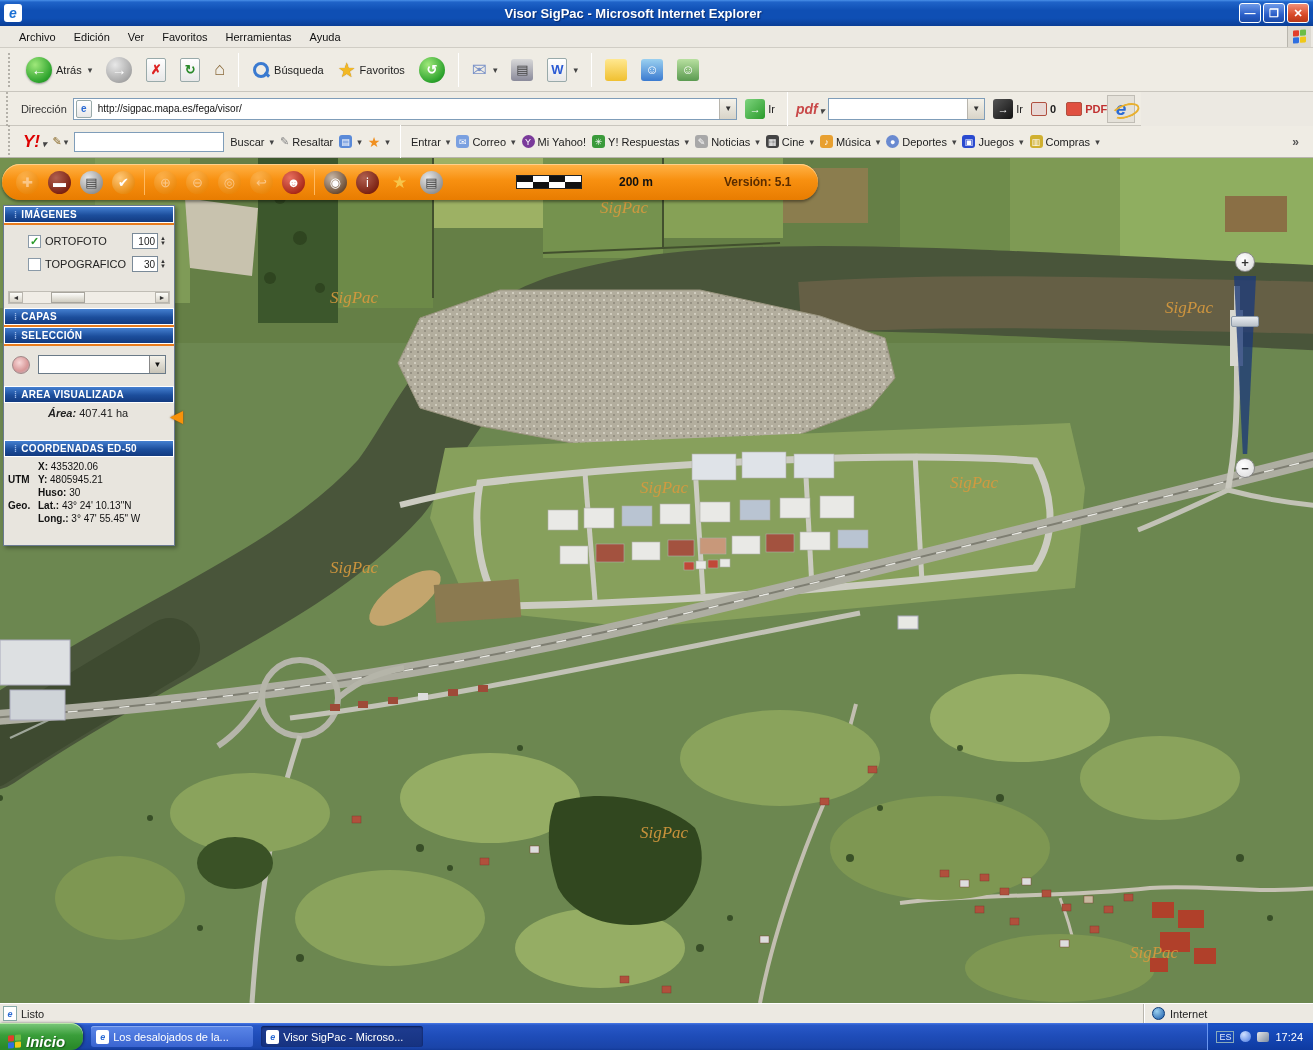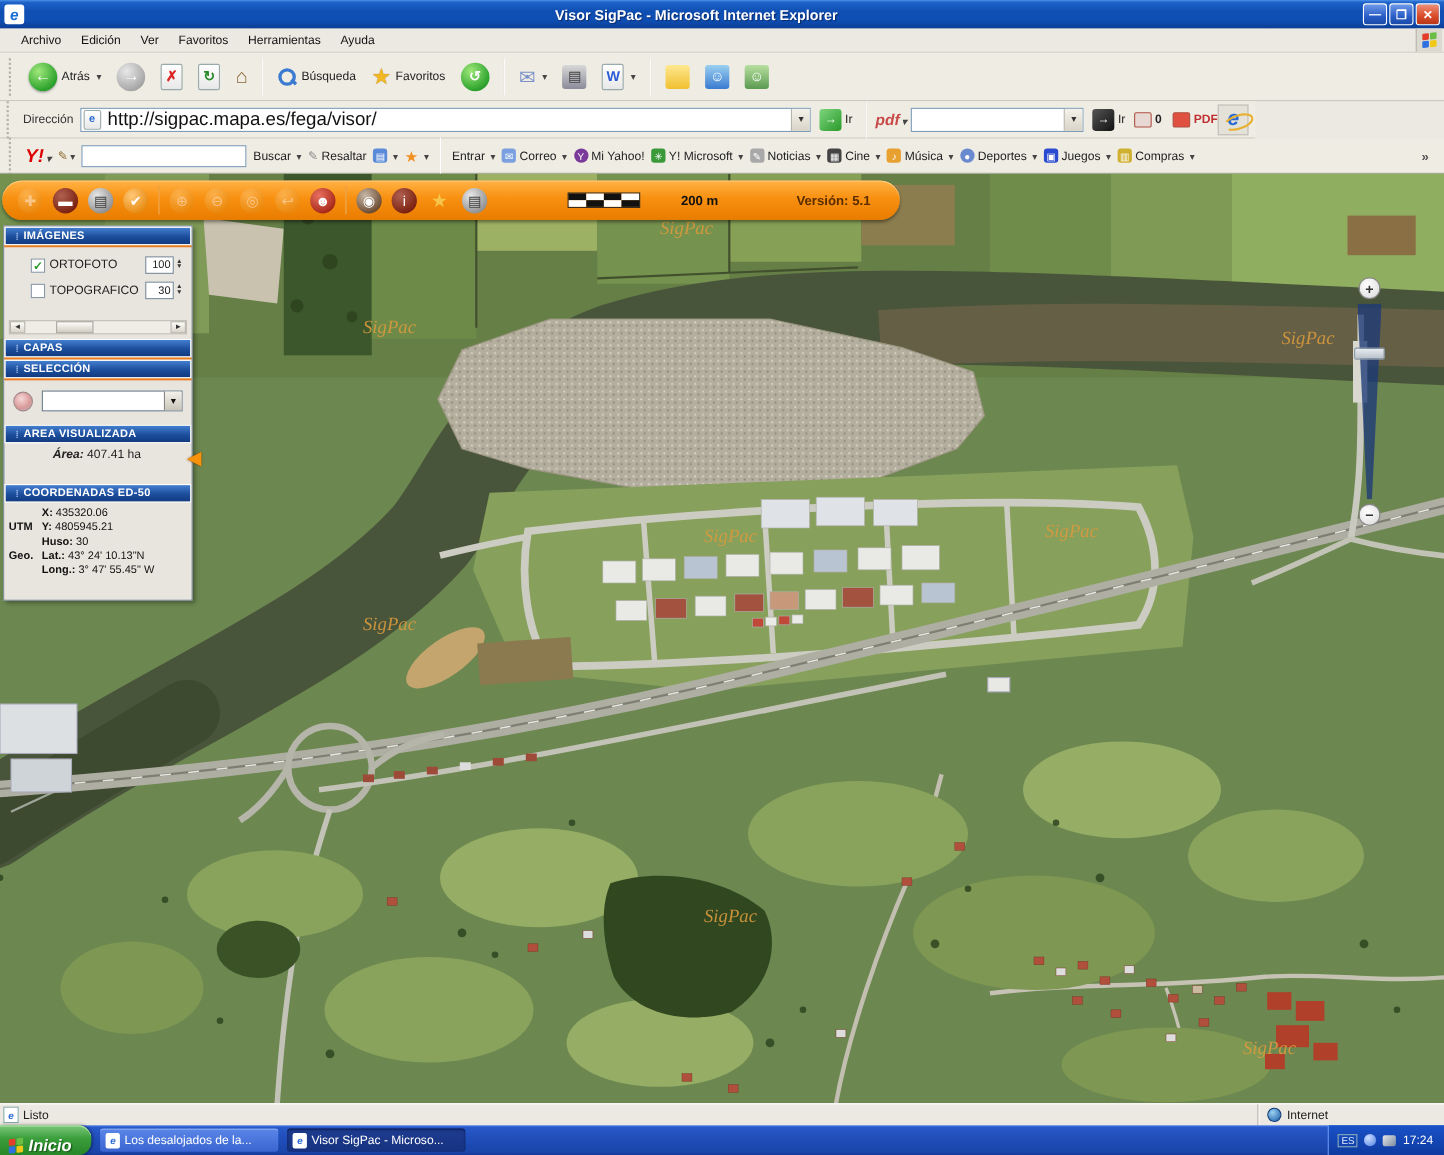--- a/index.html
+++ b/index.html
@@ -52,21 +52,21 @@
   .star { color:#f2b824; font-size:20px; text-shadow:0 0 1px #a06a00; }
   .sep { width:1px; height:34px; background:#c9c6be; border-right:1px solid #fff; margin:0 4px; }
   .sq { width:22px; height:22px; border-radius:3px; display:flex; align-items:center; justify-content:center; font-size:13px; color:#fff; }
   .dd::after { content:"▾"; font-size:9px; color:#444; margin-left:2px; }
 
   
   .addrbar { position:absolute; left:0; top:92px; width:1141px; height:34px; background:#efece4;
     border-bottom:1px solid #c9c6be; display:flex; align-items:center; padding-left:6px; }
   .addrlabel { font-size:11px; color:#333; margin:0 6px; }
   .combo { height:22px; background:#fff; border:1px solid #7f9db9; display:flex; align-items:center; }
-  .combo .url { flex:1; font-size:17px; color:#111; padding:0 4px; white-space:nowrap; overflow:hidden; }
+  .combo .url { flex:1; font-size:10px; color:#111; padding:0 4px; white-space:nowrap; overflow:hidden; }
   .combo .cbtn { width:17px; height:100%; background:linear-gradient(180deg,#f4f2ea,#d8d4c8);
     border-left:1px solid #b8b5ad; font-size:8px; color:#333; display:flex; align-items:center; justify-content:center; }
   .gobtn { display:flex; align-items:center; gap:3px; margin:0 8px; font-size:11px; color:#222; }
   .gosq { width:20px; height:20px; border-radius:3px; background:linear-gradient(135deg,#7ed47e,#2a9a2a); color:#fff;
     display:flex; align-items:center; justify-content:center; font-weight:bold; }
   .gosq.dark { background:linear-gradient(135deg,#555,#111); }
   .pdftxt { color:#c84848; font-weight:bold; font-style:italic; font-size:14px; margin:0 4px; }
   .counter { font-size:11px; color:#222; }
   .pdfred { color:#c03030; font-weight:bold; font-size:11px; display:flex; align-items:center; gap:3px; }
   .pdfred .pg { width:16px; height:14px; background:#e8d8d4; border:1px solid #b05040; border-radius:2px; }
@@ -323,21 +323,21 @@
     <span class="yitem dd">
       <span class="mini" style="background:#7aa0e0;">✉</span>
       <span>Correo</span>
     </span>
     <span class="yitem">
       <span class="mini" style="background:#7a3a9a;border-radius:50%;">Y</span>
       <span>Mi Yahoo!</span>
     </span>
     <span class="yitem dd">
       <span class="mini" style="background:#3a9a3a;">✳</span>
-      <span>Y! Microsoft</span>
+      <span>Y! Respuestas</span>
     </span>
     <span class="yitem dd">
       <span class="mini" style="background:#a8a8a8;">✎</span>
       <span>Noticias</span>
     </span>
     <span class="yitem dd">
       <span class="mini" style="background:#444;">▦</span>
       <span>Cine</span>
     </span>
     <span class="yitem dd">

